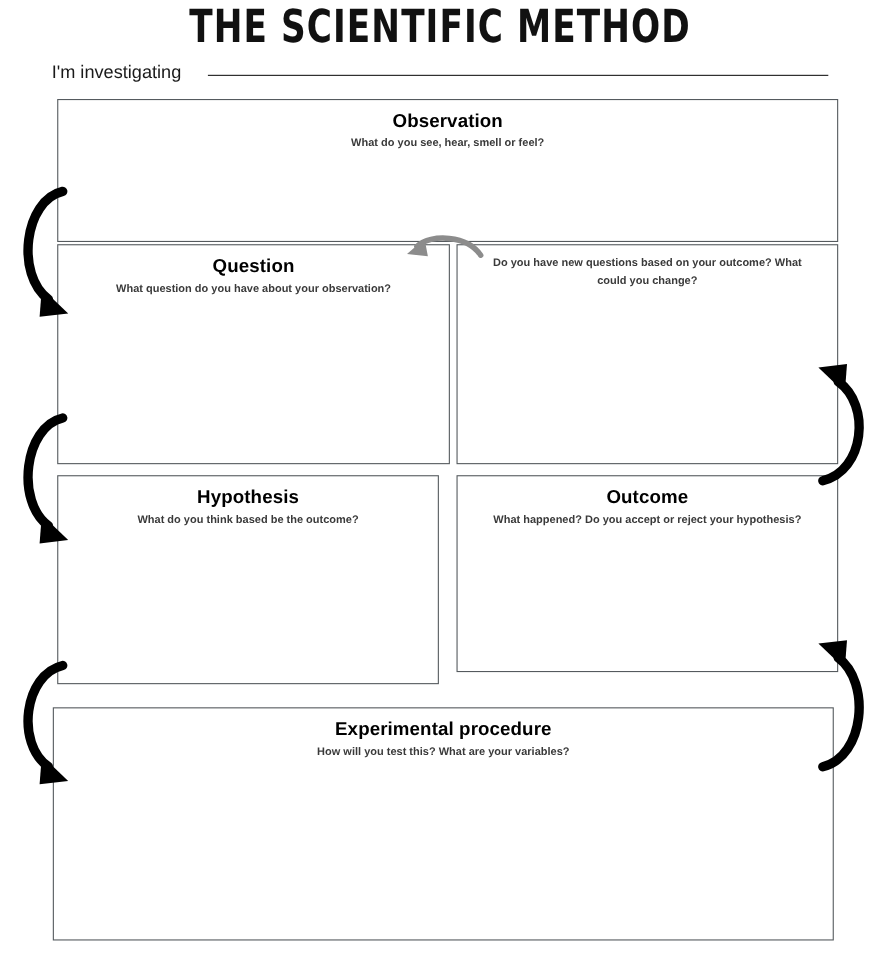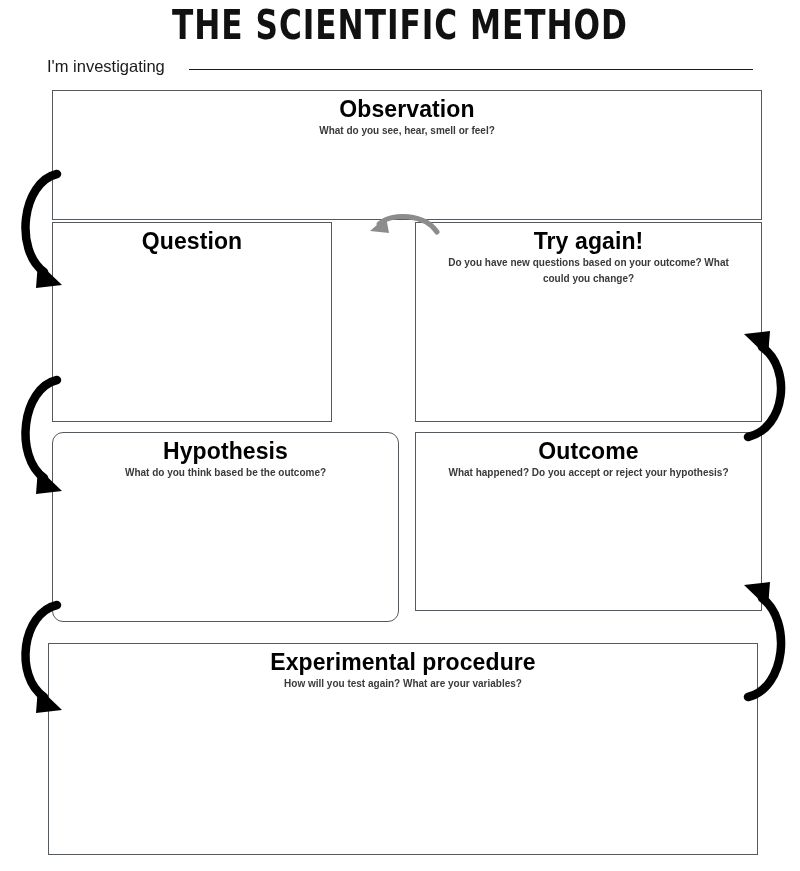--- a/index.html
+++ b/index.html
@@ -70,39 +70,39 @@
     position: absolute;
     box-sizing: border-box;
     border: 1.6px solid #555a5e;
     background: #ffffff;
   }
   .box-head {
     text-align: center;
     padding-top: 7px;
   }
   .box-title {
-    font-size: 23px;
+    font-size: 17px;
     font-weight: bold;
     line-height: 23px;
     color: #000000;
     letter-spacing: 0.1px;
   }
   .box-sub {
     font-size: 10px;
     line-height: 15.5px;
     font-weight: bold;
     color: #3a3a3a;
     margin: 2px auto 0;
     max-width: 86%;
   }
 
   #box-observation { left: 52px;  top: 90px;  width: 710px; height: 130px; }
-  #box-question    { left: 52px;  top: 222px; width: 280px; height: 200px; }
+  #box-question    { left: 52px;  top: 222px; width: 357px; height: 200px; }
   #box-tryagain    { left: 415px; top: 222px; width: 347px; height: 200px; }
-  #box-hypothesis  { left: 52px;  top: 432px; width: 347px; height: 190px; border-radius: 11px; }
+  #box-hypothesis  { left: 52px;  top: 432px; width: 347px; height: 190px; }
   #box-outcome     { left: 415px; top: 432px; width: 347px; height: 179px; }
   #box-procedure   { left: 48px;  top: 643px; width: 710px; height: 212px; }
 
   
   #arrows {
     position: absolute;
     left: 0;
     top: 0;
     width: 800px;
     height: 871px;
@@ -124,26 +124,26 @@
   <div class="box" id="box-observation">
     <div class="box-head">
       <div class="box-title">Observation</div>
       <div class="box-sub">What do you see, hear, smell or feel?</div>
     </div>
   </div>
 
   <div class="box" id="box-question">
     <div class="box-head">
       <div class="box-title">Question</div>
+      <div class="box-sub">What question do you have about your observation?</div>
     </div>
   </div>
 
   <div class="box" id="box-tryagain">
     <div class="box-head">
-      <div class="box-title">Try again!</div>
       <div class="box-sub">Do you have new questions based on your outcome? What could you change?</div>
     </div>
   </div>
 
   <div class="box" id="box-hypothesis">
     <div class="box-head">
       <div class="box-title">Hypothesis</div>
       <div class="box-sub">What do you think based be the outcome?</div>
     </div>
   </div>
@@ -151,21 +151,21 @@
   <div class="box" id="box-outcome">
     <div class="box-head">
       <div class="box-title">Outcome</div>
       <div class="box-sub">What happened? Do you accept or reject your hypothesis?</div>
     </div>
   </div>
 
   <div class="box" id="box-procedure">
     <div class="box-head">
       <div class="box-title">Experimental procedure</div>
-      <div class="box-sub">How will you test again? What are your variables?</div>
+      <div class="box-sub">How will you test this? What are your variables?</div>
     </div>
   </div>
 
   <svg id="arrows" viewBox="0 0 800 871">
 
     <g>
       <path d="M 57 174 C 22 182 14 250 44 272" fill="none" stroke="#000000" stroke-width="8.5" stroke-linecap="round"></path>
       <path d="M 38 262 L 62 285 L 36 288 Z" fill="#000000"></path>
     </g>
 

